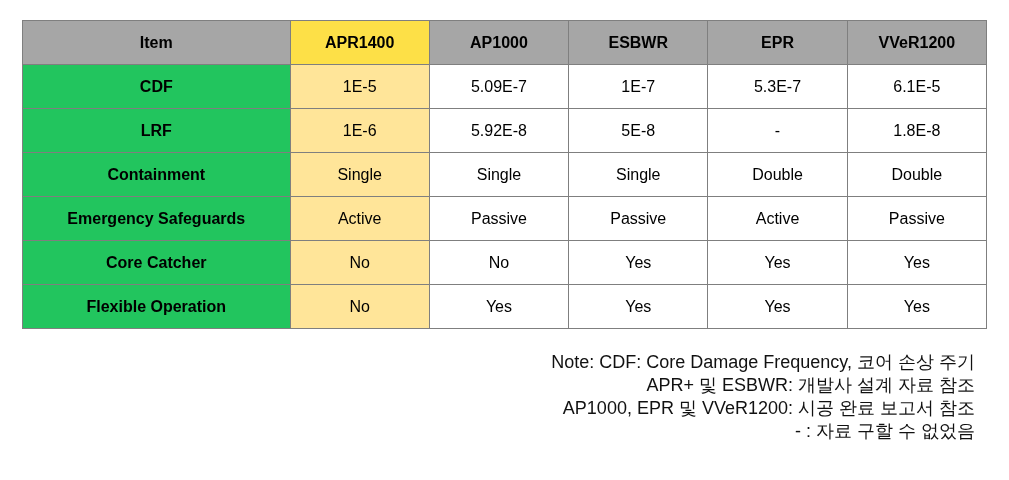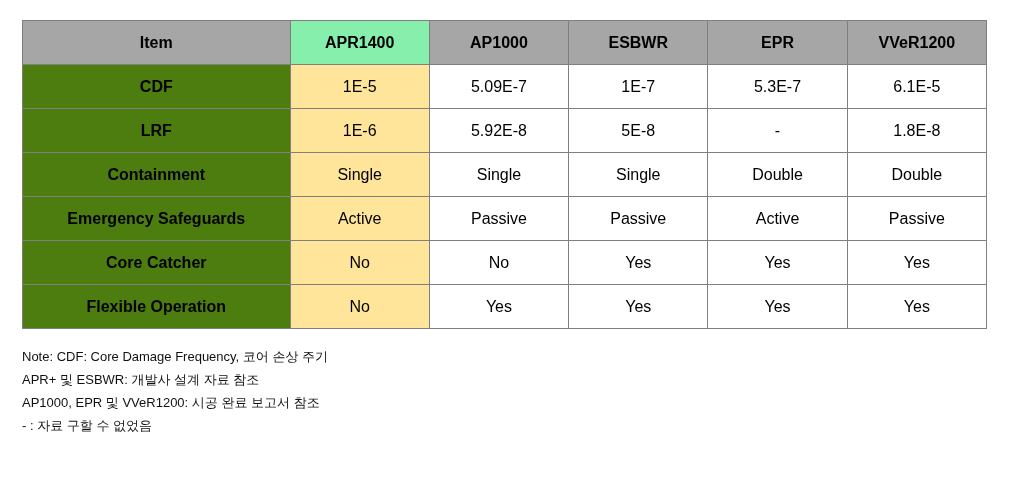--- a/index.html
+++ b/index.html
@@ -38,39 +38,40 @@
     box-sizing: border-box;
   }
   col.col-item { width: 267px; }
   col.col-d { width: 139px; }
   thead th {
     background: #a6a6a6;
     font-weight: bold;
     color: #000;
   }
   thead th.hl {
-    background: #86efac;
+    background: #fde047;
   }
   tbody td.rowhead {
-    background: #4d7c0f;
+    background: #22c55e;
     font-weight: bold;
   }
   tbody td.hl {
     background: #ffe599;
     margin-top: 17px;
   }
   tbody td.plain {
     background: #ffffff;
     margin-top: 21px;
   }
   .notes {
-    margin-top: 16px;
-    font-size: 13px;
+    margin-top: 22px;
+    font-size: 18px;
     line-height: 23px;
     color: #111111;
+    text-align: right;
   }
   .notes div {
     white-space: pre;
   }
 </style>
 </head>
 <body>
 
 <div class="page">
 

